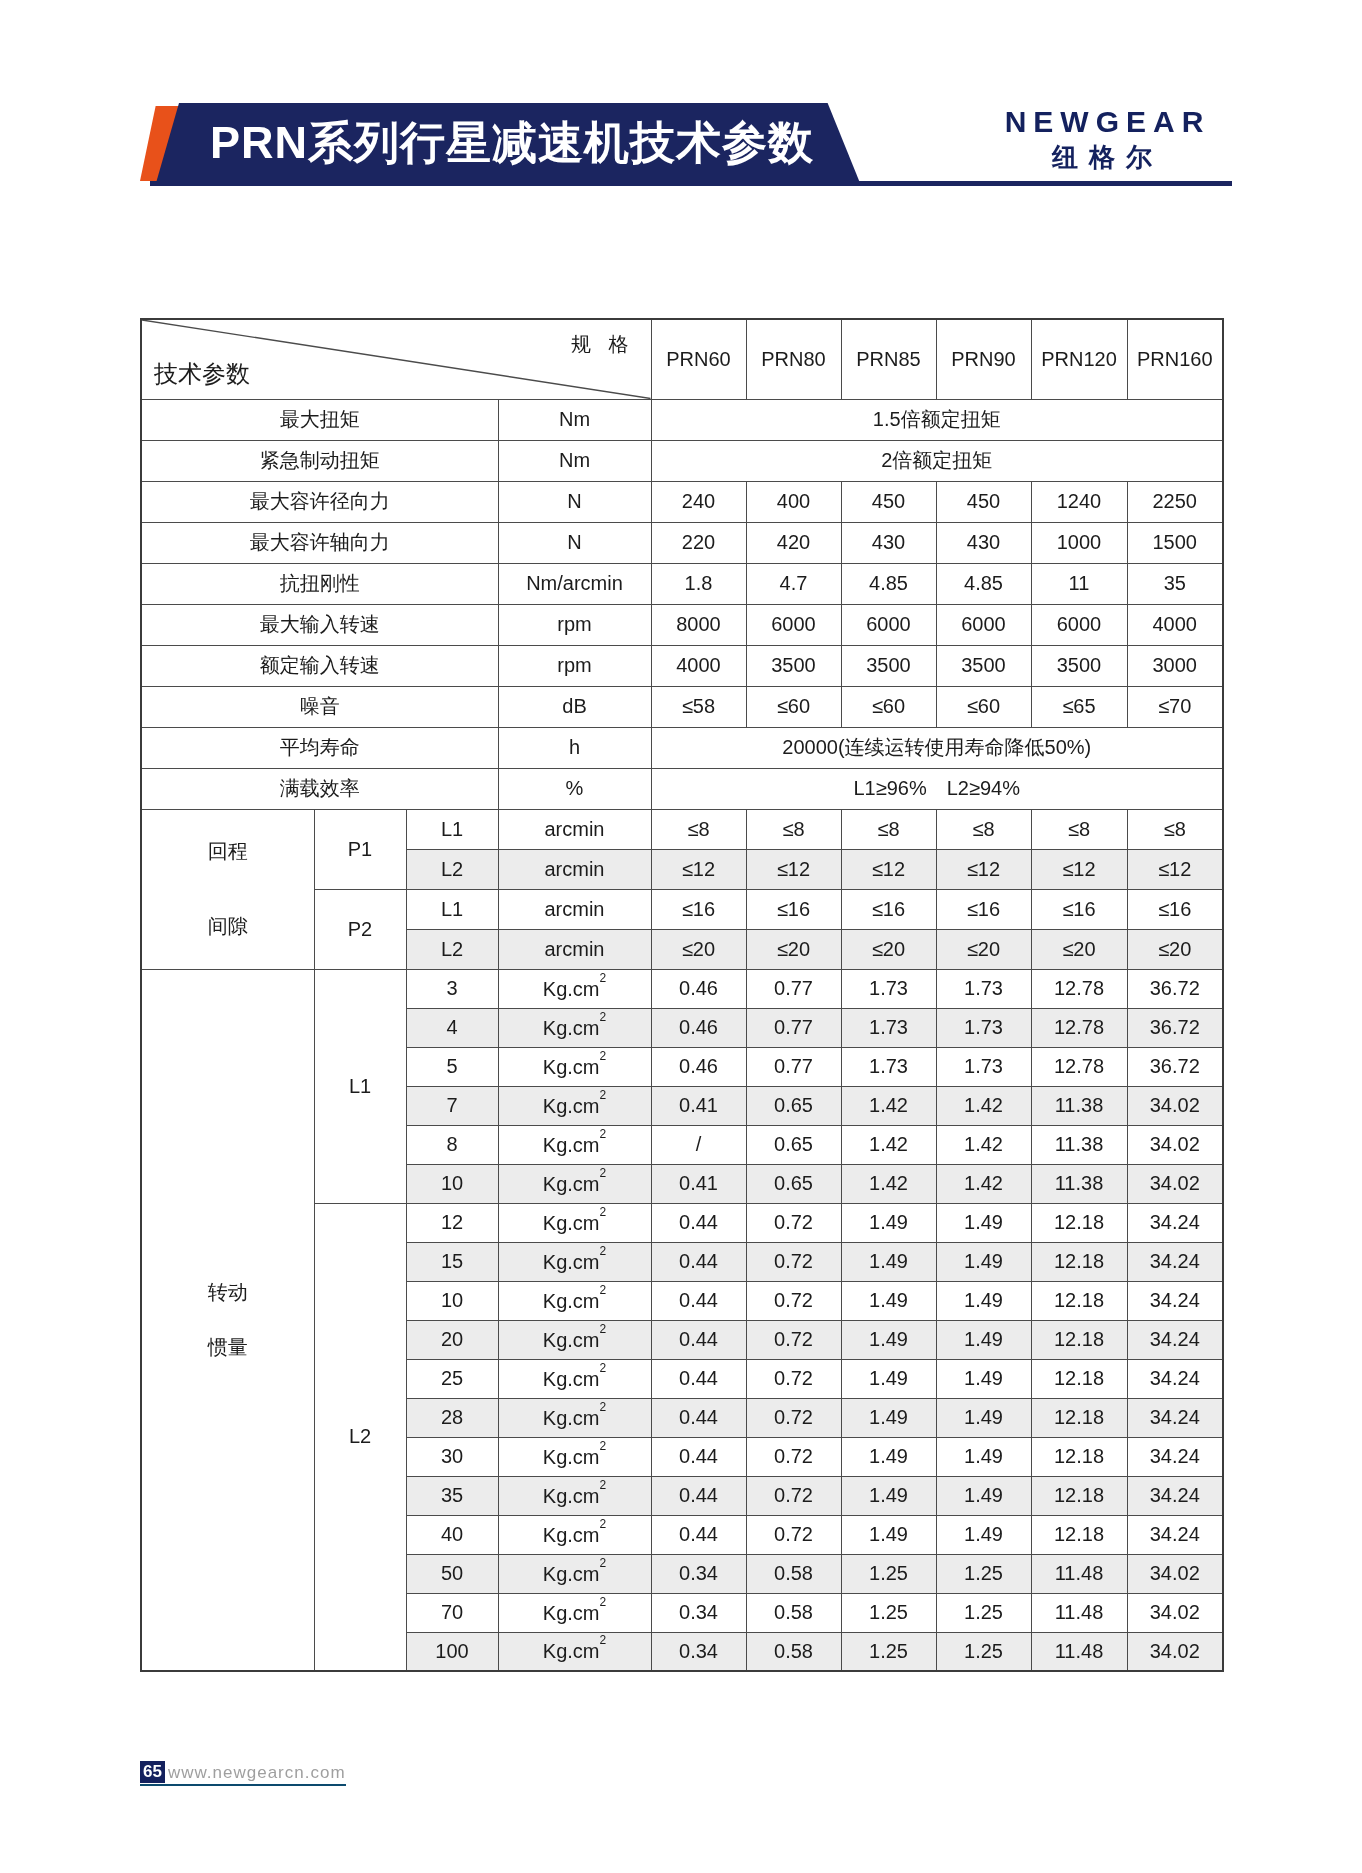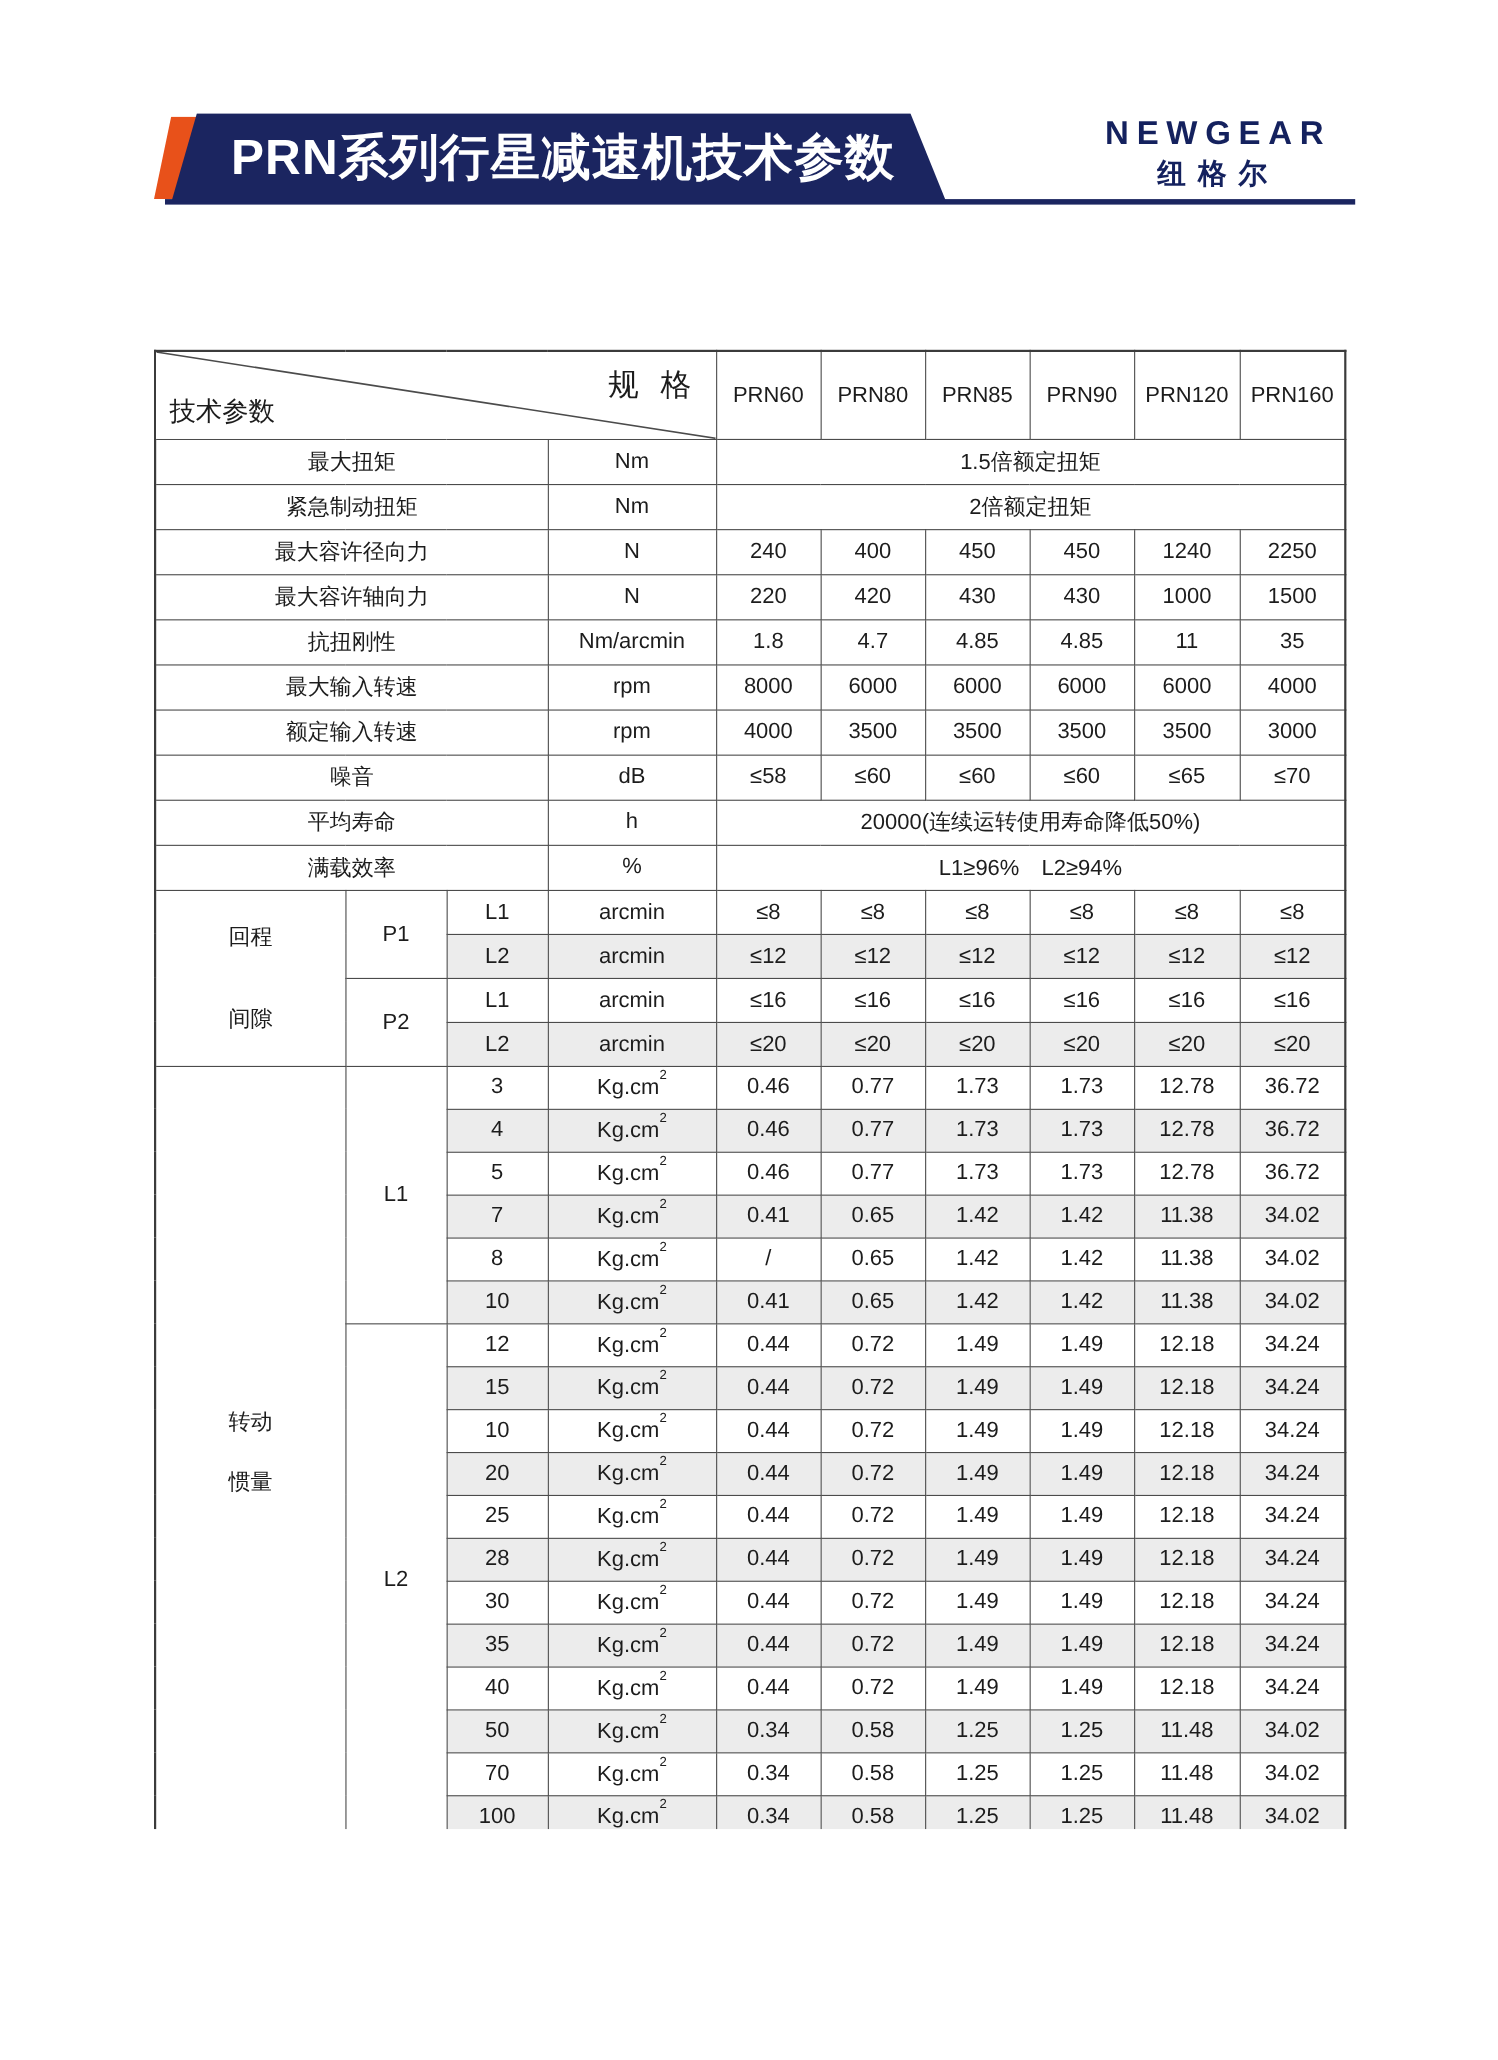--- a/index.html
+++ b/index.html
@@ -1,18 +1,18 @@
 <!DOCTYPE html>
 <html><head>
 <meta charset="utf-8">
 <style>
   * { margin:0; padding:0; box-sizing:border-box; }
   html,body { background:#fff; }
   body { font-family:"Liberation Sans","DejaVu Sans",sans-serif; }
-  .page { position:relative; width:1362px; height:1663px; background:#ffffff; overflow:hidden; }
+  .page { position:relative; width:1362px; height:1873px; background:#ffffff; overflow:hidden; }
 
   
   .hdr-rule { position:absolute; left:150px; top:181px; width:1082px; height:5px; background:#1b2560; }
   .hdr-orange { position:absolute; left:140px; top:106px; width:68px; height:75px;
     background:#e8511a; clip-path:polygon(23% 0,100% 0,77% 100%,0 100%); }
   .hdr-banner { position:absolute; left:156px; top:103px; width:704px; height:80px;
     background:#1b2560; clip-path:polygon(23px 0,95.4% 0,100% 100%,0 100%);
     display:flex; align-items:center; justify-content:center; z-index:2; }
   .hdr-banner span { color:#ffffff; font-size:45px; font-weight:bold; letter-spacing:1px; padding-left:8px; }
   .logo { position:absolute; left:995px; top:105px; width:225px; text-align:center; color:#14215e; }
@@ -25,21 +25,21 @@
   table.spec td { border:1px solid #4b4b4b; text-align:center; vertical-align:middle;
     font-size:20px; color:#1c1c1c; background:#ffffff; padding:0; overflow:hidden; }
   tr.r-head { height:80px; }
   tr.r-spec { height:41px; }
   tr.r-bl   { height:40px; }
   tr.r-in   { height:39px; }
 
   td.model { background:#d9d9d9; font-size:22px; }
   td.corner { background:#d9d9d9; position:relative; }
   td.corner svg { position:absolute; inset:0; width:100%; height:100%; }
-  .corner-tr { position:absolute; top:11px; right:16px; font-size:28px; letter-spacing:6px; }
+  .corner-tr { position:absolute; top:11px; right:16px; font-size:20px; letter-spacing:6px; }
   .corner-bl { position:absolute; bottom:9px; left:12px; font-size:24px; }
 
   td.lbl { background:#e9e9e9; font-size:21px;
     box-shadow:inset 0 3px 0 #ffffff, inset 0 -3px 0 #ffffff; }
   td.unit { font-size:19px;margin-left:40px; }
   td.unit sup { font-size:12px; position:relative; top:-6px; }
   td.val { white-space:pre; }
   td.sec { font-size:21px; background:#ffffff; }
   td.sec .l1 { margin-bottom:28px; }
   td.sec.bl .l1 { margin-bottom:48px; }

